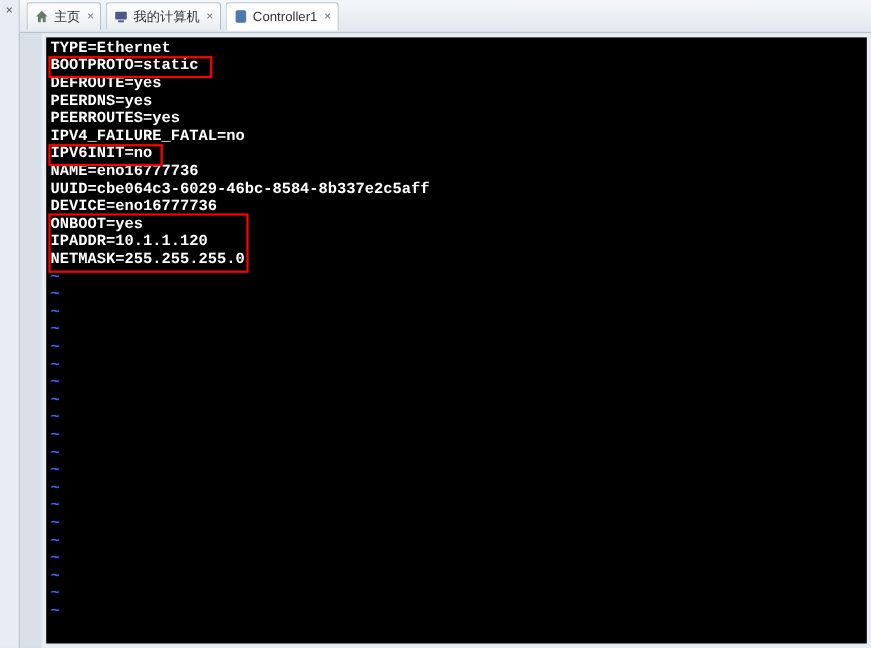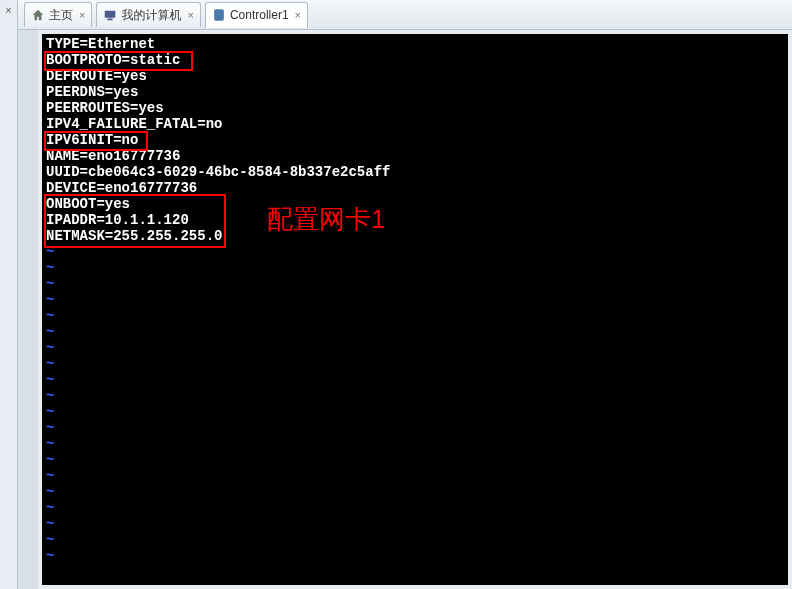--- a/index.html
+++ b/index.html
@@ -210,17 +210,16 @@
 <span class="tilde">~</span>
 <span class="tilde">~</span>
 <span class="tilde">~</span>
 <span class="tilde">~</span>
 </div>
 
       <div class="hl" style="left:2px; top:17px; width:145px; height:16px;"></div>
       <div class="hl" style="left:2px; top:97px; width:100px; height:16px;"></div>
       <div class="hl" style="left:2px; top:160px; width:178px; height:50px;"></div>
 
-      <div class="annot" style="left:225px; top:168px;">配置网卡1</div>
     </div>
   </div>
 
 </div>
 
 </body></html>

